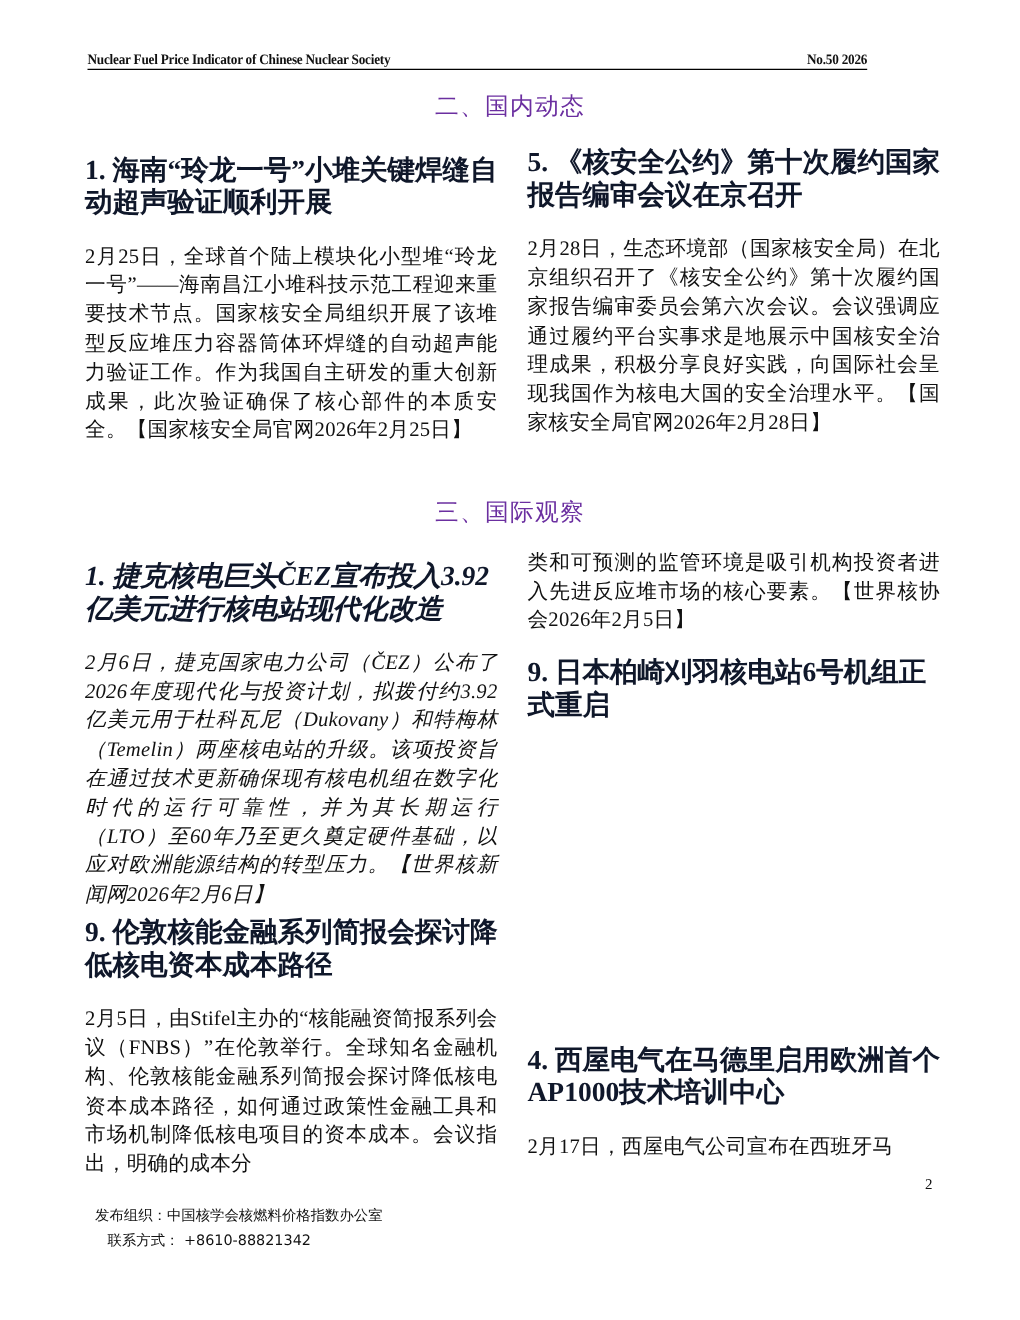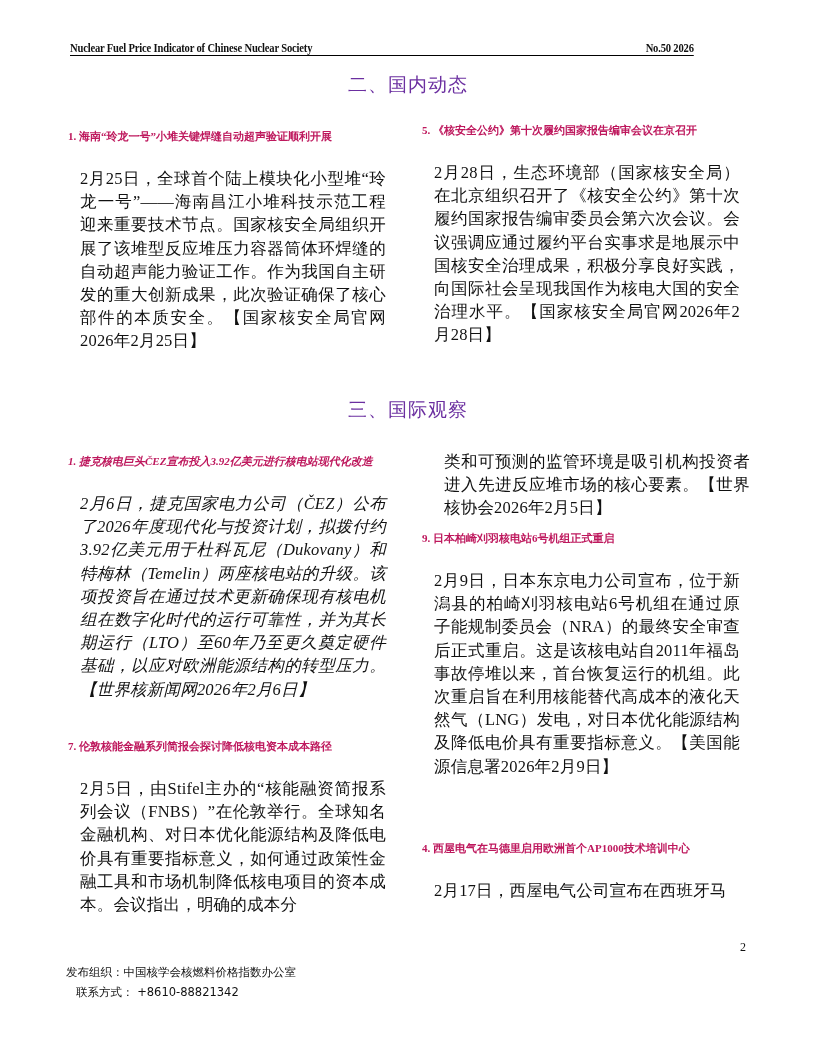--- a/index.html
+++ b/index.html
@@ -16,32 +16,32 @@
       padding-bottom: 1px; transform: scaleX(0.92); transform-origin: left bottom;
     }
     .header span { letter-spacing: -0.2px; }
     .section-title {
       position: absolute; left: 0; width: 816px; text-align: center;
       font-size: 19px; color: #6b2fa0; letter-spacing: 1px;
       font-family: "DejaVu Sans", sans-serif; font-weight: normal;
     }
     .col { position: absolute; width: 330px; }
     .item-title {
-      color: #be185d; font-weight: bold; font-size: 11px; line-height: 26px;
+      color: #0f172a; font-weight: bold; font-size: 22px; line-height: 26px;
       margin: 0;
     }
     .item-body {
-      font-size: 16.5px; line-height: 23.2px; margin: 12px; text-align: justify;
+      font-size: 16.5px; line-height: 23.2px; margin: 0; text-align: justify;
       letter-spacing: 0.2px;
     }
     .page-num {
       position: absolute; left: 740px; top: 940px; font-size: 12px;
     }
     .footer {
-      position: absolute; left: 66px; top: 962px; font-size: 11.5px;
+      position: absolute; left: 76px; top: 962px; font-size: 11.5px;
       font-family: "DejaVu Sans", sans-serif; line-height: 20px;
     }
     .footer .contact { padding-left: 10px; }
   </style>
 </head>
 <body>
 
 <div class="header">
   <span>Nuclear Fuel Price Indicator of Chinese Nuclear Society</span>
   <span>No.50 2026</span>
@@ -60,31 +60,30 @@
 </div>
 
 <div class="section-title" style="top:397px;">三、国际观察</div>
 
 <div class="col" style="left:68px; top:448px;font-style:italic;">
   <p class="item-title">1. 捷克核电巨头ČEZ宣布投入3.92亿美元进行核电站现代化改造</p>
   <p class="item-body" style="margin-top:18px;">2月6日，捷克国家电力公司（ČEZ）公布了2026年度现代化与投资计划，拟拨付约3.92亿美元用于杜科瓦尼（Dukovany）和特梅林（Temelin）两座核电站的升级。该项投资旨在通过技术更新确保现有核电机组在数字化时代的运行可靠性，并为其长期运行（LTO）至60年乃至更久奠定硬件基础，以应对欧洲能源结构的转型压力。【世界核新闻网2026年2月6日】</p>
 </div>
 
 <div class="col" style="left:68px; top:733px;">
-  <p class="item-title">7. 伦敦核能金融系列简报会探讨降低核电资本成本路径</p>
-  <p class="item-body" style="margin-top:18px;">2月5日，由Stifel主办的“核能融资简报系列会议（FNBS）”在伦敦举行。全球知名金融机构、对日本优化能源结构及降低电价具有重要指标意义，如何通过政策性金融工具和市场机制降低核电项目的资本成本。会议指出，明确的成本分</p>
+  <p class="item-title">9. 伦敦核能金融系列简报会探讨降低核电资本成本路径</p>
+  <p class="item-body" style="margin-top:18px;">2月5日，由Stifel主办的“核能融资简报系列会议（FNBS）”在伦敦举行。全球知名金融机构、伦敦核能金融系列简报会探讨降低核电资本成本路径，如何通过政策性金融工具和市场机制降低核电项目的资本成本。会议指出，明确的成本分</p>
 </div>
 
-<div class="col" style="left:432px; top:438px;">
+<div class="col" style="left:422px; top:438px;">
   <p class="item-body">类和可预测的监管环境是吸引机构投资者进入先进反应堆市场的核心要素。【世界核协会2026年2月5日】</p>
 </div>
 
 <div class="col" style="left:422px; top:525px;">
   <p class="item-title">9. 日本柏崎刈羽核电站6号机组正式重启</p>
-  <p class="item-body" style="margin-top:18px;">2月9日，日本东京电力公司宣布，位于新潟县的柏崎刈羽核电站6号机组在通过原子能规制委员会（NRA）的最终安全审查后正式重启。这是该核电站自2011年福岛事故停堆以来，首台恢复运行的机组。此次重启旨在利用核能替代高成本的液化天然气（LNG）发电，对日本优化能源结构及降低电价具有重要指标意义。【美国能源信息署2026年2月9日】</p>
 </div>
 
 <div class="col" style="left:422px; top:835px;">
   <p class="item-title">4. 西屋电气在马德里启用欧洲首个AP1000技术培训中心</p>
   <p class="item-body" style="margin-top:18px;">2月17日，西屋电气公司宣布在西班牙马</p>
 </div>
 
 <div class="page-num">2</div>
 
 <div class="footer">

